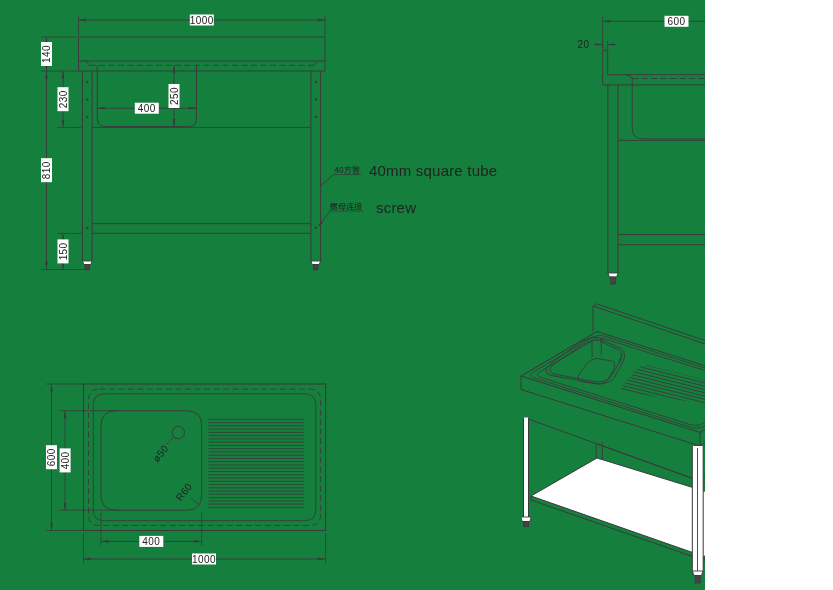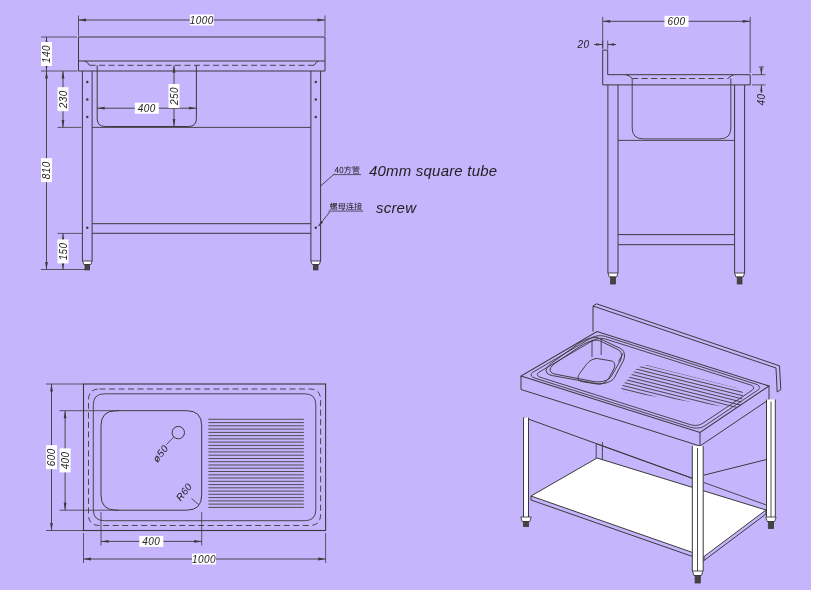--- a/index.html
+++ b/index.html
@@ -1,16 +1,16 @@
 <!DOCTYPE html>
 <html><head>
 <meta charset="utf-8">
 <style>
   html,body { margin:0; padding:0; background:#ffffff; }
-  .stage { position:relative; width:811px; height:590px; background:#c4b5fd; overflow:hidden;font-style:italic; }
+  .stage { position:relative; width:705px; height:590px; background:#15803d; overflow:hidden; }
   svg { display:block; filter: blur(0.25px); }
   text { font-family:"Liberation Sans","DejaVu Sans",sans-serif; fill:#222222; }
   .dim { letter-spacing:0.4px; }
   .big { letter-spacing:0.2px; }
 </style>
 </head>
 <body>
 
 <div class="stage">
 <svg width="833" height="590" viewBox="0 0 833 590">

